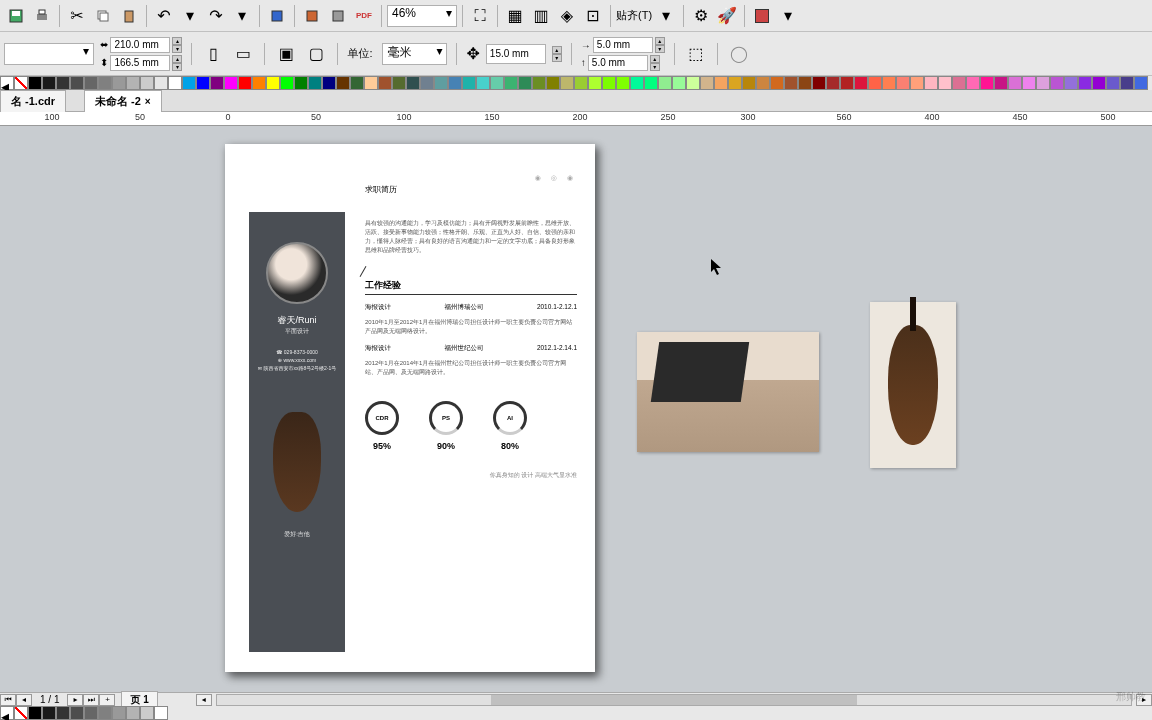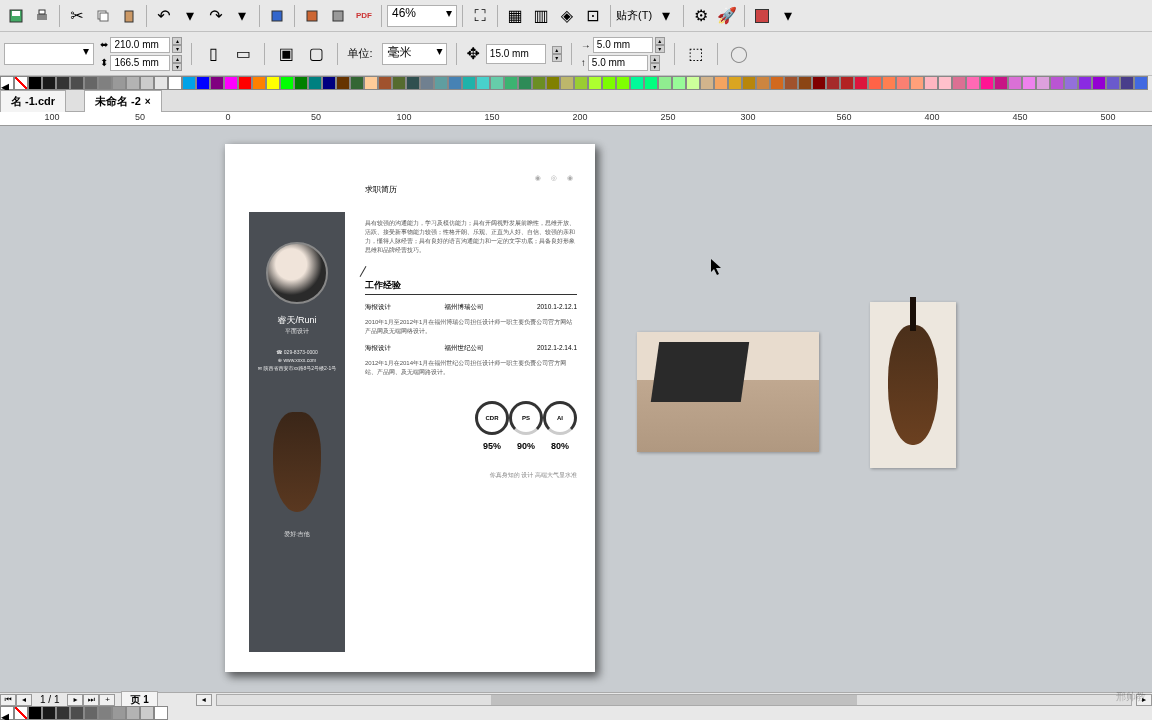--- a/index.html
+++ b/index.html
@@ -55,21 +55,21 @@
 .tag { font-size: 6px; margin-top: 18px; opacity: 0.8; }
 
 .resume-right { position: absolute; left: 140px; top: 30px; right: 18px; }
 .resume-title { font-family: Impact, sans-serif; font-size: 20px; letter-spacing: 2px; font-weight: bold; }
 .resume-sub { font-size: 8px; margin-top: 2px; }
 .section { margin-top: 24px; }
 .sec-head { font-size: 9px; font-weight: bold; border-bottom: 1px solid #333; padding-bottom: 2px; position: relative; }
 .sec-head::before { content:""; position:absolute; left:-8px; top:-8px; width:12px; height:1px; background:#333; transform: rotate(-60deg); }
 .sec-body { font-size: 6px; color: #555; line-height: 1.5; margin-top: 6px; }
 .job-line { display: flex; justify-content: space-between; font-size: 6.5px; margin-top: 8px; }
-.skill-row { display: flex; margin-top: 14px; justify-content: flex-end; }
+.skill-row { display: flex; gap: 30px; margin-top: 14px; }
 .skill { text-align: center; }
 .ring { width: 34px; height: 34px; border-radius: 50%; border: 3px solid #333; display:flex; align-items:center; justify-content:center; font-size:6px; font-weight:bold; }
 .ring.partial { border-color: #333 #333 #ccc #333; }
 .pct { font-size: 9px; margin-top: 6px; font-weight: bold; }
 .footer-text { font-size: 6px; color: #888; text-align: right; margin-top: 20px; }
 
 
 .float-img { position: absolute; background: #fff; box-shadow: 1px 1px 3px rgba(0,0,0,0.3); }
 .laptop-img { left: 637px; top: 206px; width: 182px; height: 120px; background: linear-gradient(to bottom, #e8dcce 40%, #c0a890 40%, #b09880); }
 .laptop-screen { position:absolute; left:18px; top:10px; width:90px; height:60px; background:#2a2a2a; transform: skewX(-8deg); }

